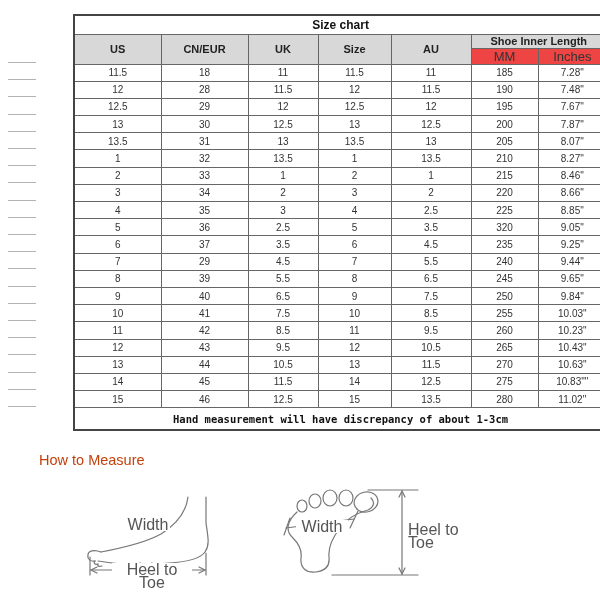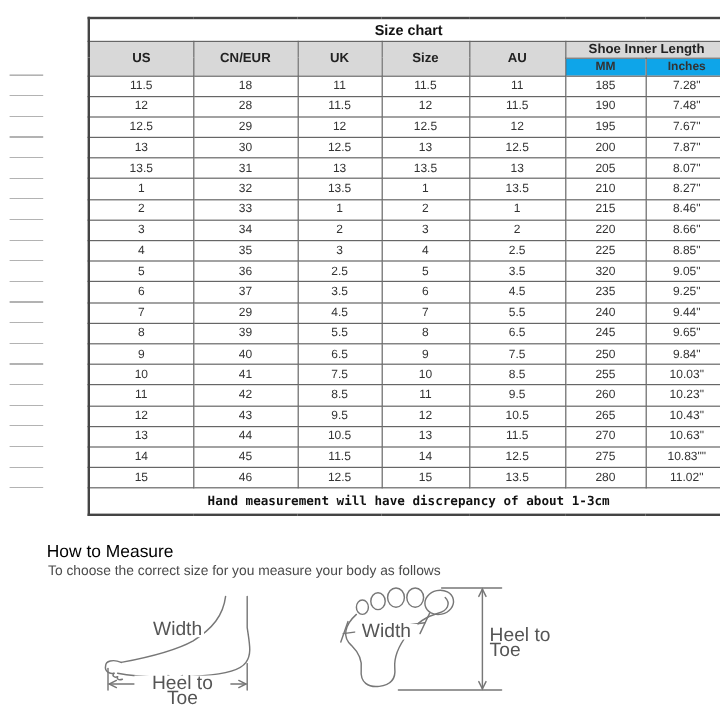--- a/index.html
+++ b/index.html
@@ -11,37 +11,37 @@
   table.size-chart{border-collapse:collapse;table-layout:fixed;width:533px;
         font-family:"Liberation Sans",sans-serif;color:#222;}
   table.size-chart td,table.size-chart th{border:1px solid #666;text-align:center;
         vertical-align:middle;padding:0;overflow:hidden;white-space:nowrap;}
   table.size-chart{border:2px solid #444;}
   tr.title-row{height:19px;}
   tr.title-row th{font-size:12px;font-weight:bold;background:#fff;color:#111;}
   tr.head-row1{height:14px;}
   tr.head-row2{height:15px;}
   .col-head{background:#d8d8d8;font-size:11px;font-weight:bold;color:#222;}
-  .sub-head{background:#0ea5e9;font-size:10px;font-weight:bold;color:#333;}
+  .sub-head{background:#ef4444;font-size:13px;font-weight:normal;color:#333;}
   tbody.data-rows tr{height:17.2px;}
   tbody.data-rows td{font-size:10px;color:#333;}
   tr.footer-row{height:22px;}
   tr.footer-row td{font-family:"DejaVu Sans Mono","Liberation Mono",monospace;
         font-weight:bold;font-size:10.5px;color:#111;}
 
   
   .edge-lines{position:absolute;left:8px;top:62px;width:28px;height:345px;
         background:repeating-linear-gradient(to bottom,#999 0px,#999 1px,transparent 1px,transparent 17.2px);
         opacity:.75;}
 
   
   .ref-note{position:absolute;left:33px;top:437px;
         font-family:"DejaVu Sans Mono","Liberation Mono",monospace;
         font-weight:bold;font-size:9.5px;color:#111;}
-  .htm-heading{position:absolute;left:39px;top:452px;font-size:14.5px;color:#000000;}
+  .htm-heading{position:absolute;left:39px;top:452px;font-size:14.5px;color:#c2410c;}
   .htm-sub{position:absolute;left:40px;top:470px;font-size:11.5px;color:#4a4a4a;}
   .caption{position:absolute;left:60px;top:577px;width:490px;text-align:center;
         font-size:12px;color:#333;}
 
   
   .diagram{position:absolute;}
   .diagram svg{display:block;}
   .diag-label{position:absolute;font-size:16px;color:#555;background:#fff;
         text-align:center;line-height:13px;}
 </style>
@@ -265,21 +265,20 @@
       <tfoot>
         <tr class="footer-row">
           <td colspan="7">Hand measurement will have discrepancy of about 1-3cm</td>
         </tr>
       </tfoot>
     </table>
   </div>
 
 
   <div class="htm-heading">How to Measure</div>
-  <div class="htm-sub">To choose the correct size for you measure your body as follows</div>
 
   <div class="diagram" style="left:85px;top:493px;">
     <svg width="135" height="88" viewBox="0 0 135 88">
       <g fill="none" stroke="#777" stroke-width="1.2" stroke-linecap="round">
 
         <path d="M121,4 L121,30 C123,44 125,52 120,59 C115,66 100,69 84,70 C58,73 30,71 13,68"></path>
 
         <path d="M103,4 C101,20 92,31 76,41 C58,51 32,56 16,59"></path>
 
         <path d="M16,59 C9,56 3,58 3,62 C2,66 6,69 10,68"></path>

